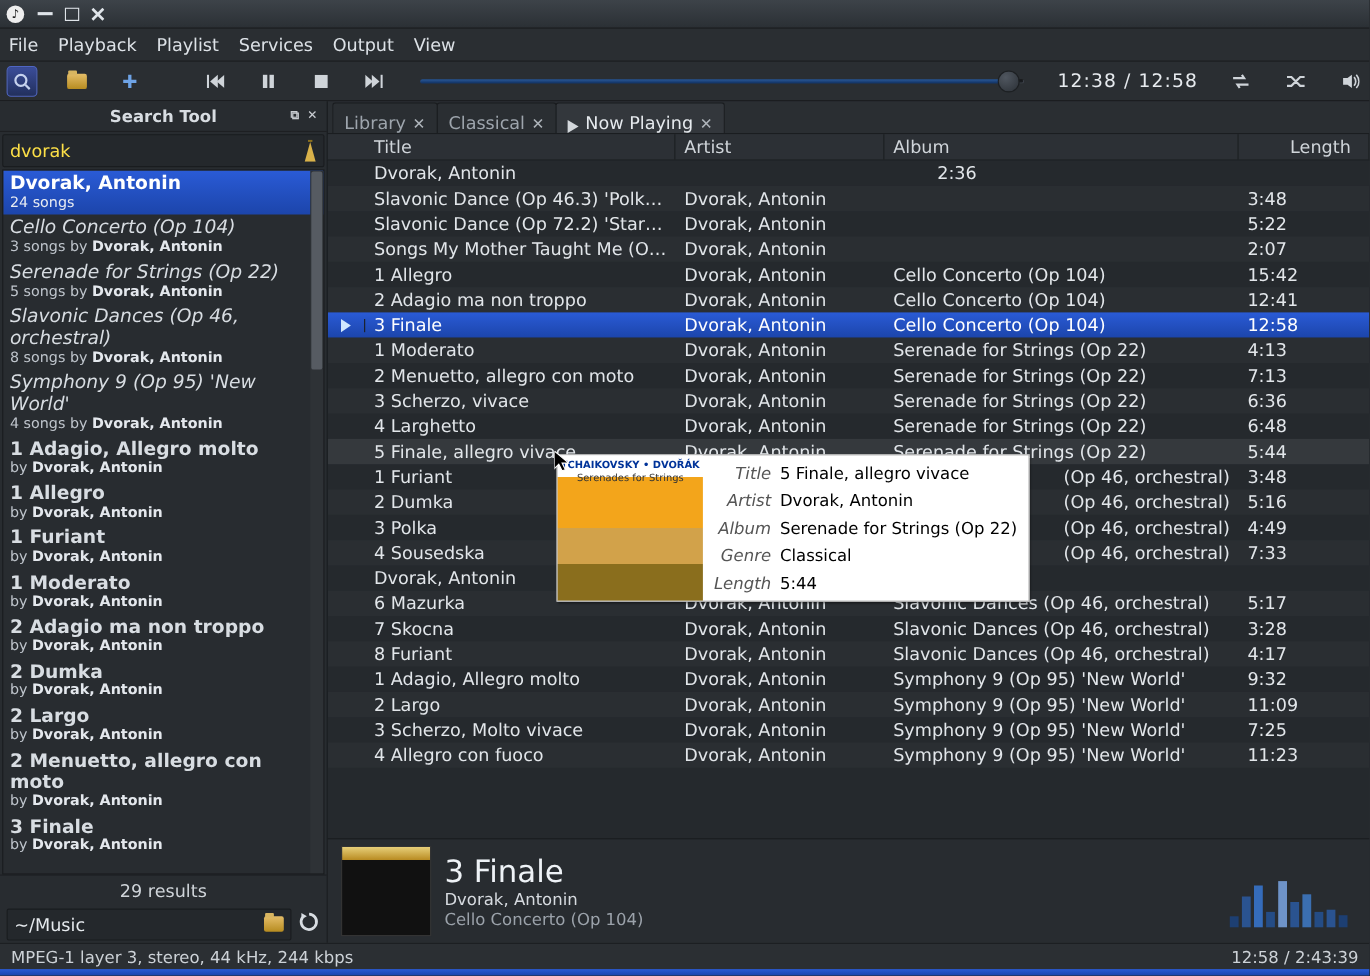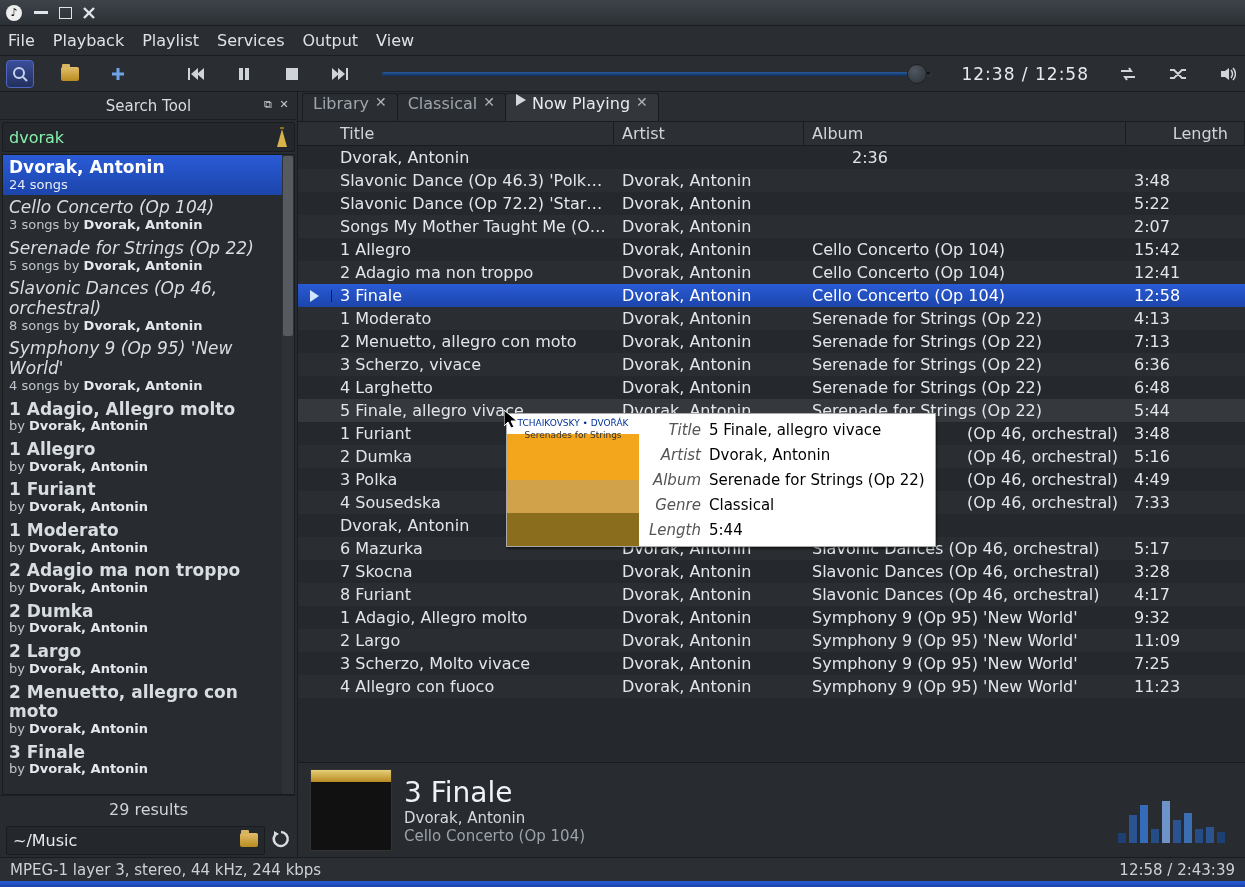--- a/index.html
+++ b/index.html
@@ -26,44 +26,44 @@
   .seekbar .fill{position:absolute;left:0;top:50%;height:4px;transform:translateY(-50%);background:linear-gradient(#2b5a9a,#0e2e5e);border-radius:3px;}
   .seekbar .knob{position:absolute;top:50%;width:20px;height:20px;border-radius:50%;background:radial-gradient(circle at 35% 30%,#505760,#2b3036);border:1px solid #1d2023;transform:translate(-50%,-50%);}
   .time-disp{font-family:inherit;font-size:17px;color:#e6eaee;white-space:nowrap;letter-spacing:1px}
   .rt-ic{width:22px;height:22px;display:flex;align-items:center;justify-content:center;color:#cfd4d9;margin-left:4px}
 
   
   .main { display:flex; height:calc(887px - 26px - 30px - 36px - 24px - 6px);}
   
   
   .sidebar{width:298px;display:flex;flex-direction:column;border-right:1px solid #191c1f;background:#282c30}
-  .sb-header{height:28px;display:flex;align-items:center;justify-content:center;position:relative;font-size:15px;color:#d8dde2;border-bottom:1px solid #1d1f22;font-weight:normal}
+  .sb-header{height:28px;display:flex;align-items:center;justify-content:center;position:relative;font-size:15px;color:#d8dde2;border-bottom:1px solid #1d1f22;font-weight:bold}
   .sb-header .sb-ctl{position:absolute;right:6px;top:5px;display:flex;gap:2px}
   .sb-header .sb-ctl div{width:14px;height:14px;display:flex;align-items:center;justify-content:center;font-size:11px;color:#c9cdd2}
   .sb-search{height:30px;display:flex;align-items:center;background:#24282c;border:1px solid #191c1f;margin:2px;border-radius:2px}
-  .sb-search input{flex:1;background:transparent;border:none;outline:none;color:#86efac;font-size:16px;padding:0 6px}
+  .sb-search input{flex:1;background:transparent;border:none;outline:none;color:#fde047;font-size:16px;padding:0 6px}
   .sb-search .clr{width:24px;height:24px;display:flex;align-items:center;justify-content:center}
   .sb-list{flex:1;overflow:hidden;position:relative;border:1px solid #191c1f;margin:0 2px}
   .sb-scroll{position:absolute;right:0;top:0;bottom:0;width:12px;background:#2e3236}
   .sb-thumb{position:absolute;right:1px;top:1px;width:10px;height:180px;background:#565b62;border-radius:2px}
   .sb-item{padding:3px 6px 3px 6px;line-height:1.15}
   .sb-item.sel{background:linear-gradient(#2a5bd6,#1c45ab);color:#fff}
   .sb-item .t1{font-size:17px;font-weight:bold;color:inherit}
   .sb-item .t1.italic{font-style:italic;font-weight:normal}
   .sb-item .t2{font-size:13px;color:#bfc5cc}
   .sb-item.sel .t2{color:#e8ecf2}
   .sb-item .t2 b{color:#e4e8ed;font-weight:bold}
   .sb-results{text-align:center;font-size:16px;color:#cfd4d9;padding:4px 0;border-top:1px solid #1d1f22}
   .sb-path{height:30px;display:flex;align-items:center;gap:6px;margin:2px;padding:0 4px}
   .sb-path .path-box{flex:1;background:#24282c;border:1px solid #191c1f;border-radius:2px;padding:4px 6px;font-size:16px;color:#e6eaee;display:flex;align-items:center}
   
   
   .right{flex:1;display:flex;flex-direction:column;position:relative}
   .tabs{height:30px;display:flex;align-items:flex-end;padding-left:4px;gap:0;border-bottom:1px solid #191c1f}
-  .tab{height:28px;padding:0 10px;display:flex;align-items:flex-start;gap:6px;font-size:16px;color:#9ea5ad;border:1px solid #191c1f;border-bottom:none;background:#2a2e32;border-radius:3px 3px 0 0;margin-right:-1px}
+  .tab{height:28px;padding:0 10px;display:flex;align-items:flex-end;gap:6px;font-size:16px;color:#9ea5ad;border:1px solid #191c1f;border-bottom:none;background:#2a2e32;border-radius:3px 3px 0 0;margin-right:-1px}
   .tab.active{background:#33373c;color:#e6eaee}
   .tab .x{font-size:14px;color:#aeb4ba}
   .tab .play-ic{width:0;height:0;border-style:solid;border-width:6px 0 6px 10px;border-color:transparent transparent transparent #d4d8dc}
 
   .pl-cols{height:24px;display:flex;align-items:center;font-size:16px;color:#d0d5da;background:#2c3035;border-bottom:1px solid #191c1f}
   .pl-cols .c{border-right:1px solid #1b1e21;padding-left:8px;height:100%;display:flex;align-items:center}
   .c-ic{width:34px;border-right:1px solid #1b1e21}
   .c-title{width:282px}
   .c-artist{width:190px}
   .c-album{width:322px}
@@ -86,21 +86,21 @@
   .vis{position:absolute;right:20px;bottom:14px;display:flex;align-items:flex-end;gap:3px;height:46px}
   .vis div{width:8px;background:#2d5ca5}
   
   
   .statusbar{height:24px;display:flex;align-items:center;justify-content:space-between;padding:0 10px;font-size:15px;color:#cdd2d7;border-top:1px solid #191c1f;background:#2b2f33}
   .bottom-hl{height:6px;background:linear-gradient(#2a5bd6,#1c45ab)}
 
   
   .tooltip{position:absolute;background:#fff;color:#222;border:1px solid #aaa;box-shadow:1px 2px 2px rgba(0,0,0,.5);display:flex;font-size:15px;z-index:50}
   .tooltip .ttart{width:132px;height:132px;background:linear-gradient(#fff 0 15%,#f3a51b 15% 50%,#d2a24a 50% 75%,#8a6e1d 75% 100%);position:relative}
-  .tooltip .ttart .lbl{position:absolute;top:4px;left:0;right:0;text-align:center;font-size:9px;color:#003399;font-weight:normal}
+  .tooltip .ttart .lbl{position:absolute;top:4px;left:0;right:0;text-align:center;font-size:9px;color:#003399;font-weight:bold}
   .tooltip .ttinfo{padding:6px 10px;display:grid;grid-template-columns:auto auto;column-gap:8px;row-gap:4px;align-items:center}
   .tooltip .k{text-align:right;font-style:italic;color:#555}
   .tooltip .v{color:#000}
 
   .cursor{position:absolute;width:14px;height:20px;z-index:60;pointer-events:none}
   .folder-ic{width:18px;height:14px;background:linear-gradient(#e4bd68,#b78c20);border-radius:2px;position:relative}
   .folder-ic::before{content:"";position:absolute;top:-3px;left:1px;width:8px;height:4px;background:#d8b560;border-radius:1px 1px 0 0}
 </style>
 </head>
 <body>

